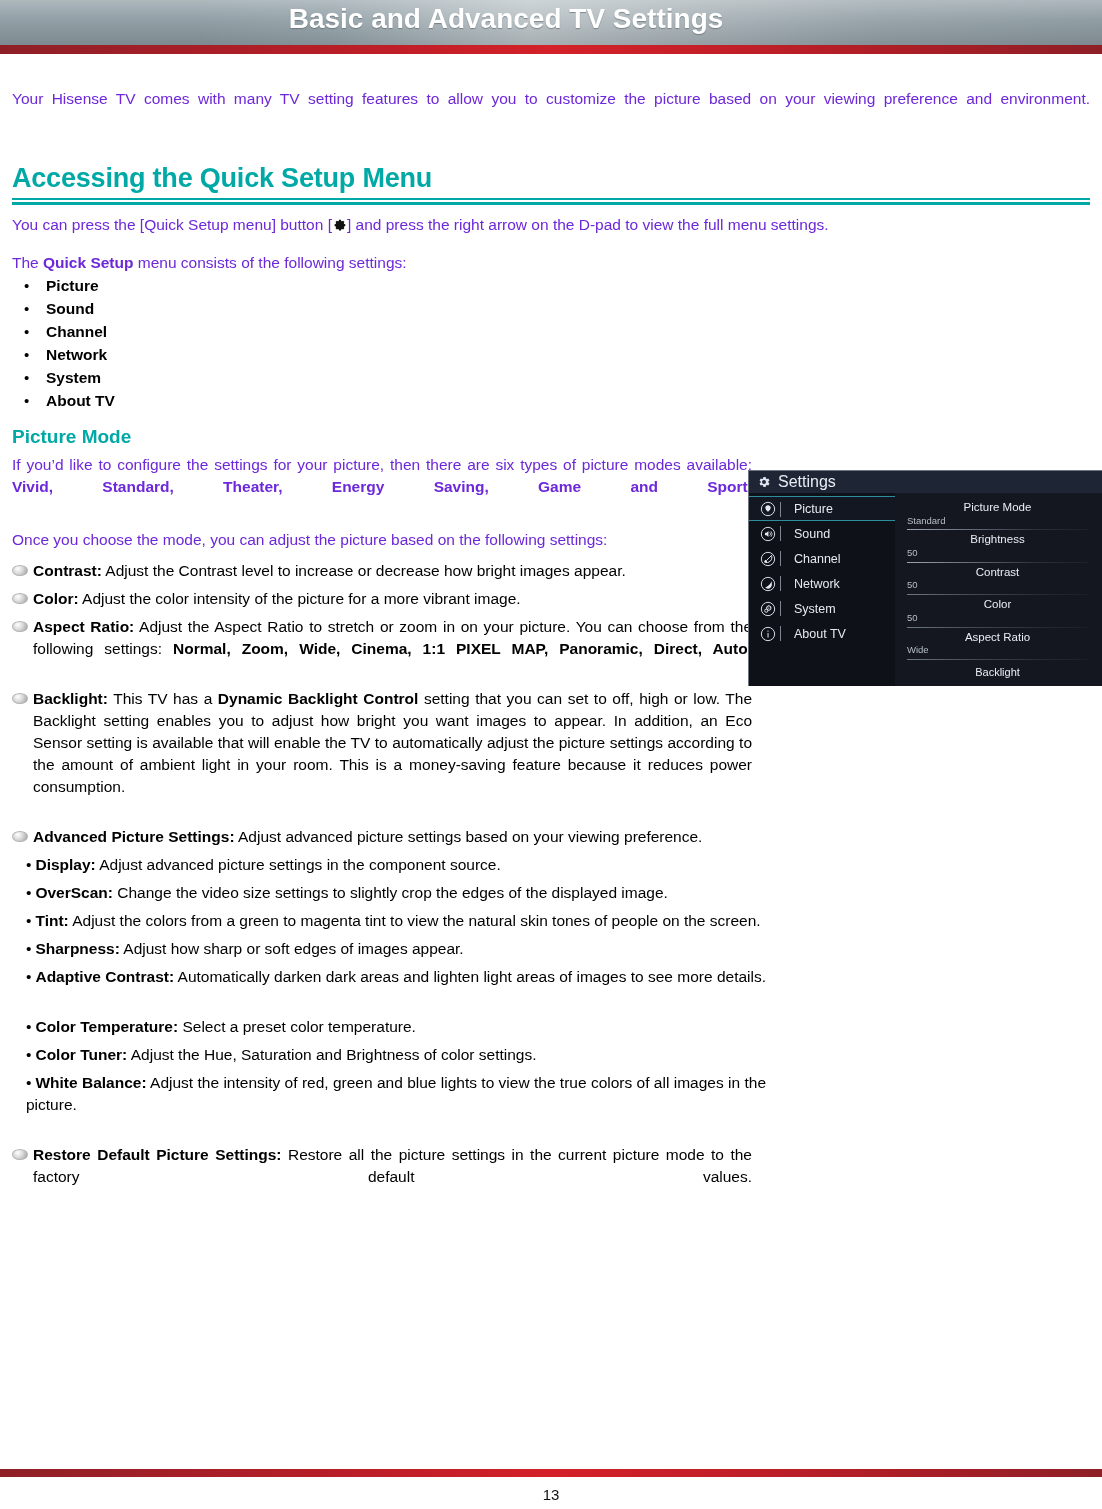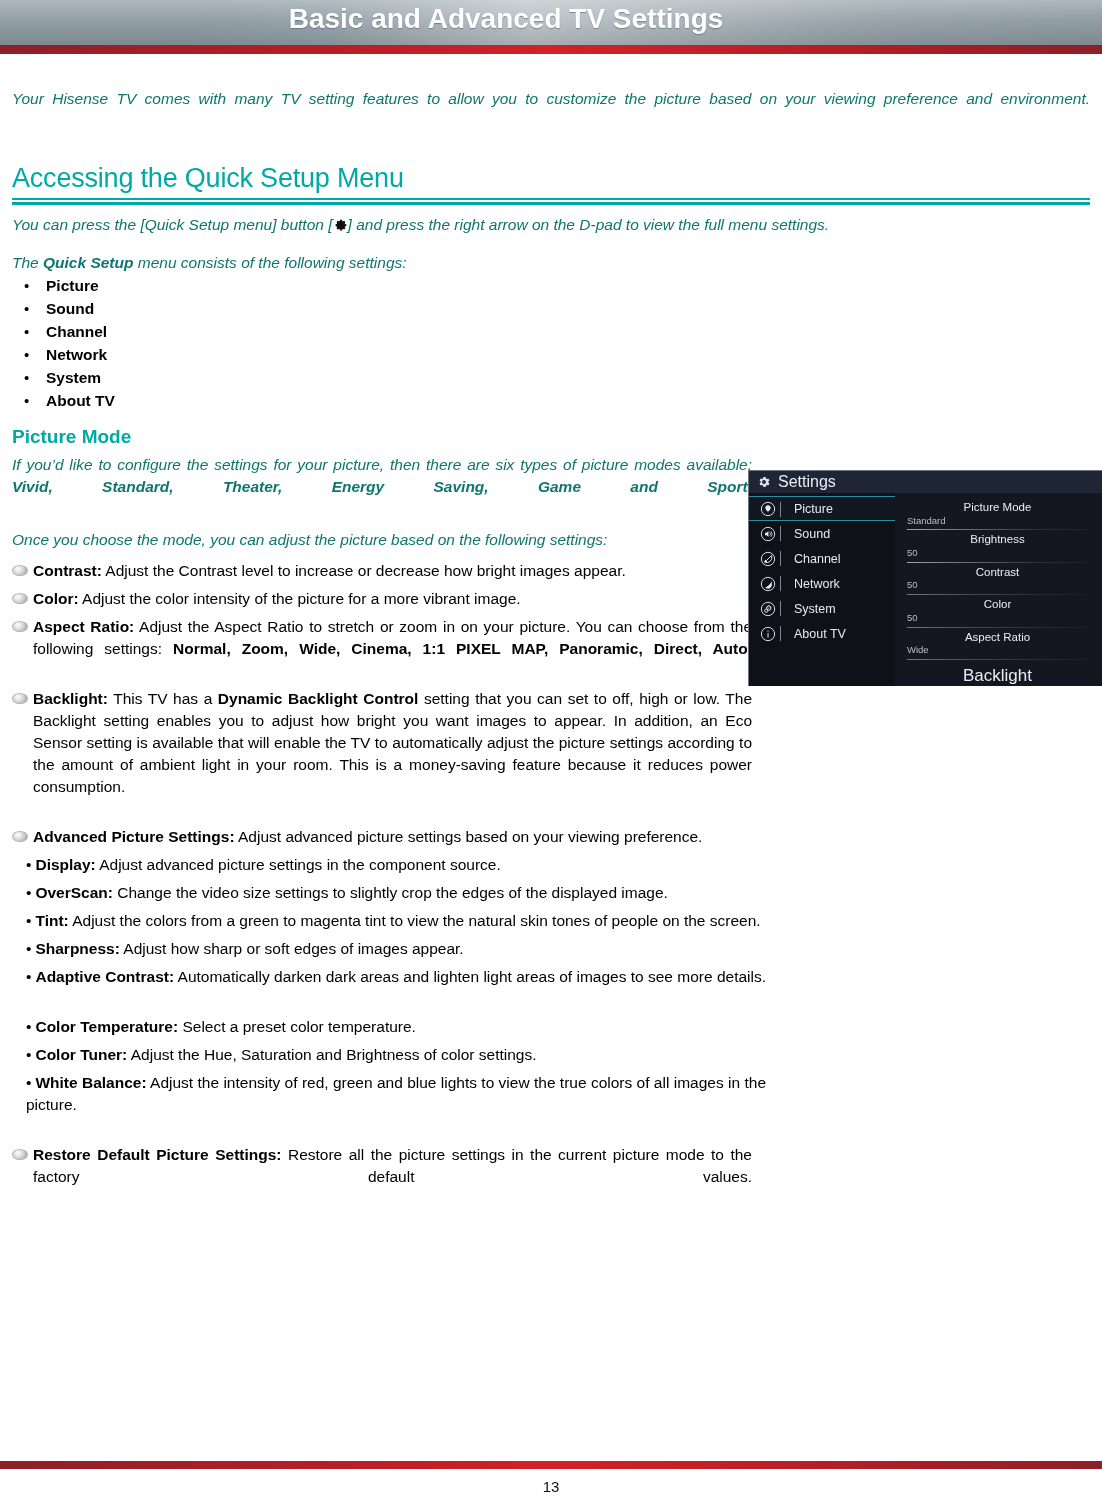--- a/index.html
+++ b/index.html
@@ -64,33 +64,32 @@
     position: relative;
     padding: 0 12px;
     margin-top: 33px;
   }
 
   p, .para {
     font-size: 15.5px;
     line-height: 1.45;
     margin: 0 0 0 0;
     text-align: justify;
-    color: #0f766e;
-    font-style: italic;
+    color: #6d28d9;
   }
 
   .intro {
     width: 1078px;
     margin-bottom: 30px;
   }
 
   
   .h1-teal {
     font-size: 27px;
-    font-weight: normal;
+    font-weight: bold;
     color: #00a9a5;
     margin: 0 0 4px 0;
     letter-spacing: -0.2px;
   }
   .teal-rules {
     width: 1078px;
     margin-bottom: 9px;
   }
   .teal-rules .r1 {
     height: 2.5px;
@@ -265,42 +264,42 @@
   }
   .tv-opt .sep {
     height: 1px;
     margin-top: 3px;
     background: linear-gradient(to right, #9aa4b2 0%, #6c7584 30%, #2a303c 72%, #1b202a 100%);
   }
   .tv-opt .sep.dim {
     background: linear-gradient(to right, #6d7683 0%, #434b59 35%, #242a35 75%, #191e27 100%);
   }
   .tv-opt.tall { padding-top: 6px; }
-  .tv-opt.tall .name { font-size: 17px; }
+  .tv-opt.tall .name { font-size: 11px; }
 
   
   .page-footer {
     position: absolute;
     left: 0;
     bottom: 0;
     width: 1102px;
   }
   .footer-rule {
     width: 1102px;
     height: 8px;
     background: linear-gradient(to right,
         #8e1f27 0%, #a21f28 14%, #b71e27 30%,
         #d42029 50%, #c21f28 66%, #a81e26 84%, #8e1f27 100%);
   }
   .footer-page {
     text-align: center;
     font-size: 15px;
     color: #111;
     padding-top: 9px;
-    padding-bottom: 14px;
+    padding-bottom: 6px;
   }
 </style>
 </head>
 <body>
 
 <div class="page-header">
   <div class="header-band"></div>
   <div class="header-title">Basic and Advanced TV Settings</div>
   <div class="header-rule"></div>
 </div>

